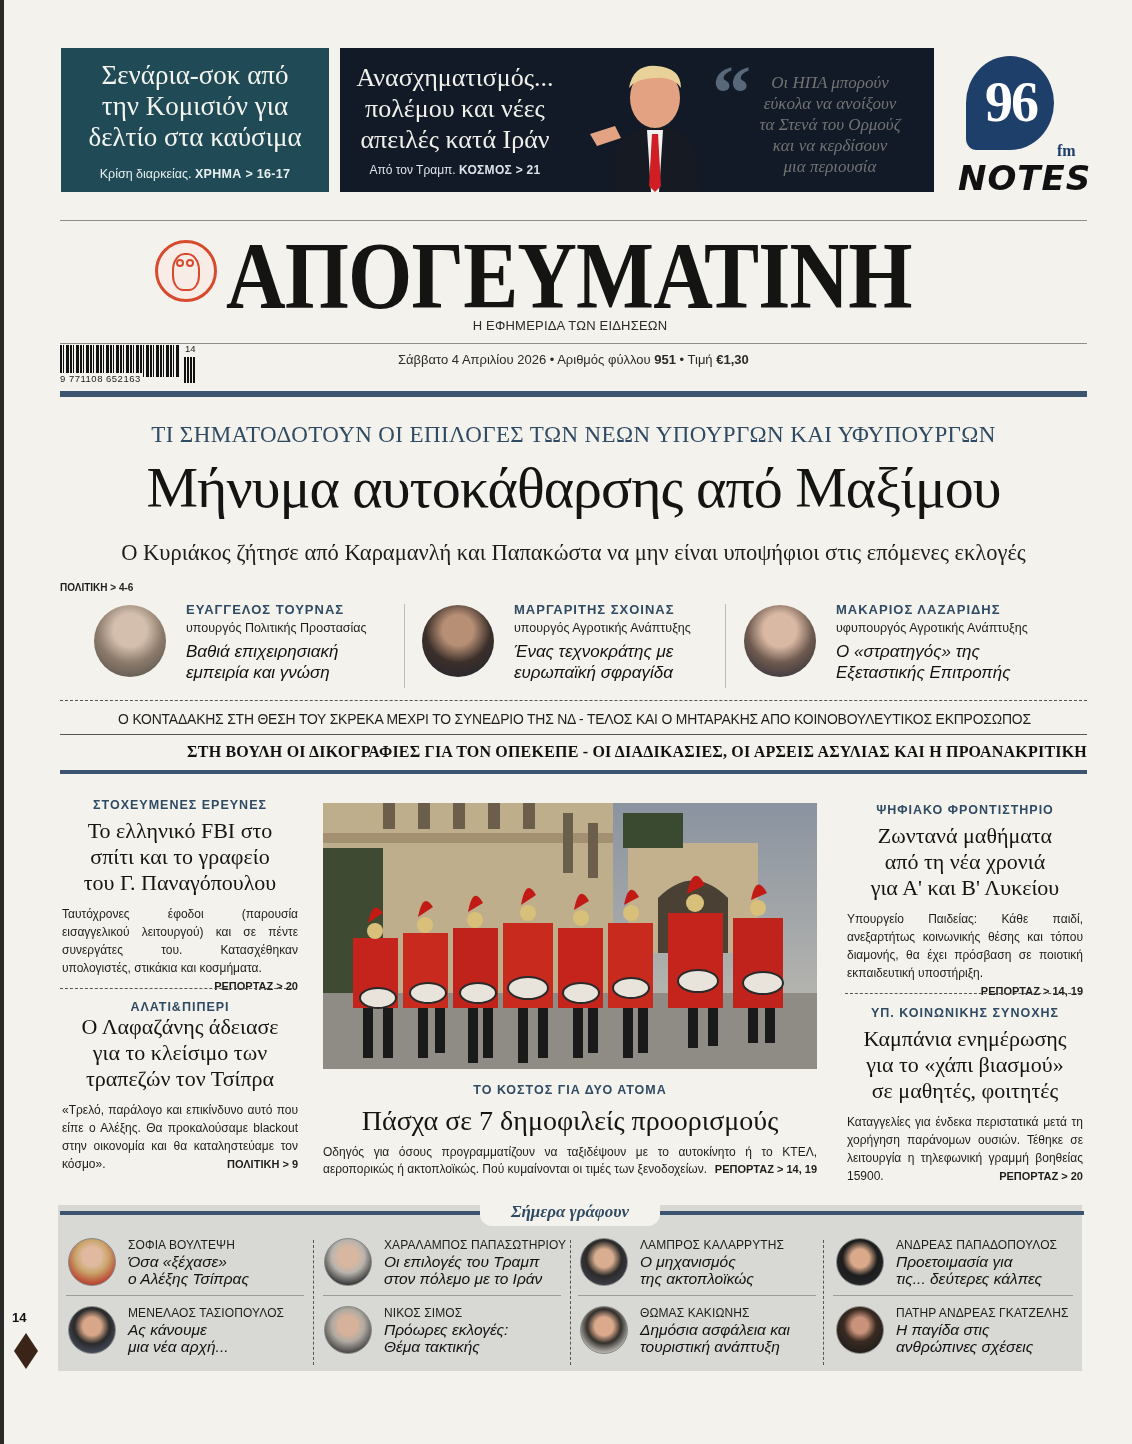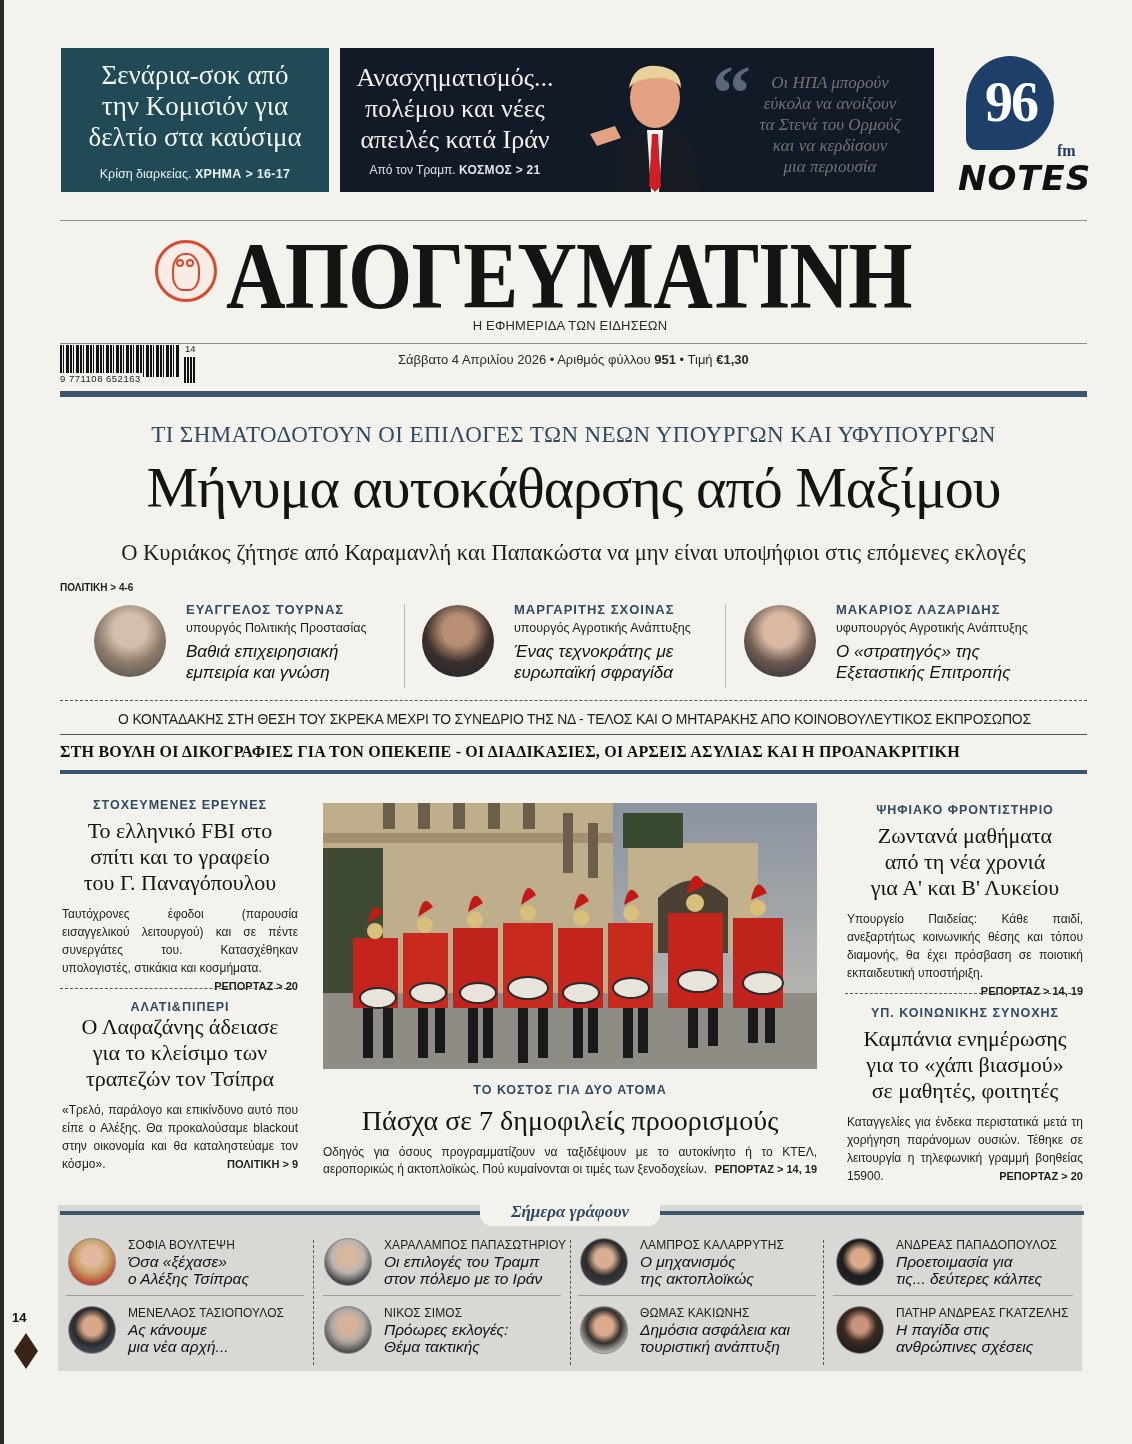--- a/index.html
+++ b/index.html
@@ -55,21 +55,21 @@
   
   .minister { top: 600px; width: 320px; height: 92px; }
   .minister .avatar { position: absolute; left: 0; top: 5px; width: 72px; height: 72px; border-radius: 50%; background: radial-gradient(circle at 50% 40%, #c9b7a7 0 30%, #6d5b4d 60%, #3b3a3c 100%); }
   .minister .name { position: absolute; left: 92px; top: 2px; font-size: 13px; font-weight: bold; color: #2f4a63; letter-spacing: 1px; }
   .minister .role { position: absolute; left: 92px; top: 21px; font-size: 12.5px; color: #1d1d1b; }
   .minister .quote { position: absolute; left: 92px; top: 41px; font-size: 17px; font-style: italic; line-height: 21px; color: #111; }
   .vsep { width: 1px; height: 84px; background: #bdbdb5; top: 604px; }
 
   .dash { border-top: 1px dashed #555; height: 0; }
   .news1 { left: 57px; top: 711px; width: 1035px; text-align: center; font-size: 14.5px; color: #1d1d1b; letter-spacing: -.2px; transform: scaleX(0.96); }
-  .news2 { left: 60px; top: 743px; width: 1027px; text-align: left; font-family: "Liberation Serif", serif; font-size: 16px; font-weight: bold; color: #111; letter-spacing: .2px; }
+  .news2 { left: 60px; top: 743px; width: 1027px; text-align: right; font-family: "Liberation Serif", serif; font-size: 16px; font-weight: bold; color: #111; letter-spacing: .2px; }
   .thick-bar2 { left: 60px; top: 770px; width: 1027px; height: 4px; background: #3d5470; }
 
   
   .col-kicker { font-size: 12.5px; font-weight: bold; color: #2f4a63; letter-spacing: 1px; text-align: center; }
   .col-title { font-family: "Liberation Serif", serif; font-size: 22px; line-height: 26px; text-align: center; color: #141412; }
   .col-body { font-size: 12px; line-height: 18px; color: #1d1d1b; text-align: justify; }
   .col-body .ref { font-weight: bold; font-size: 11px; float: right; }
 
   .photo-main { left: 323px; top: 803px; width: 494px; height: 266px; overflow: hidden; background: #a79d88; }
 

